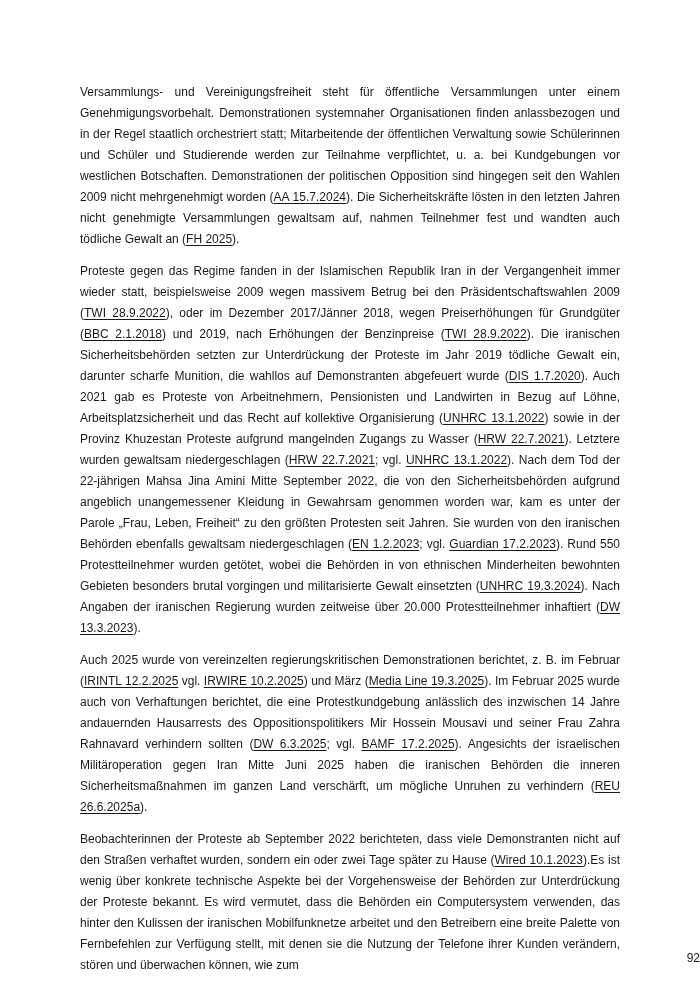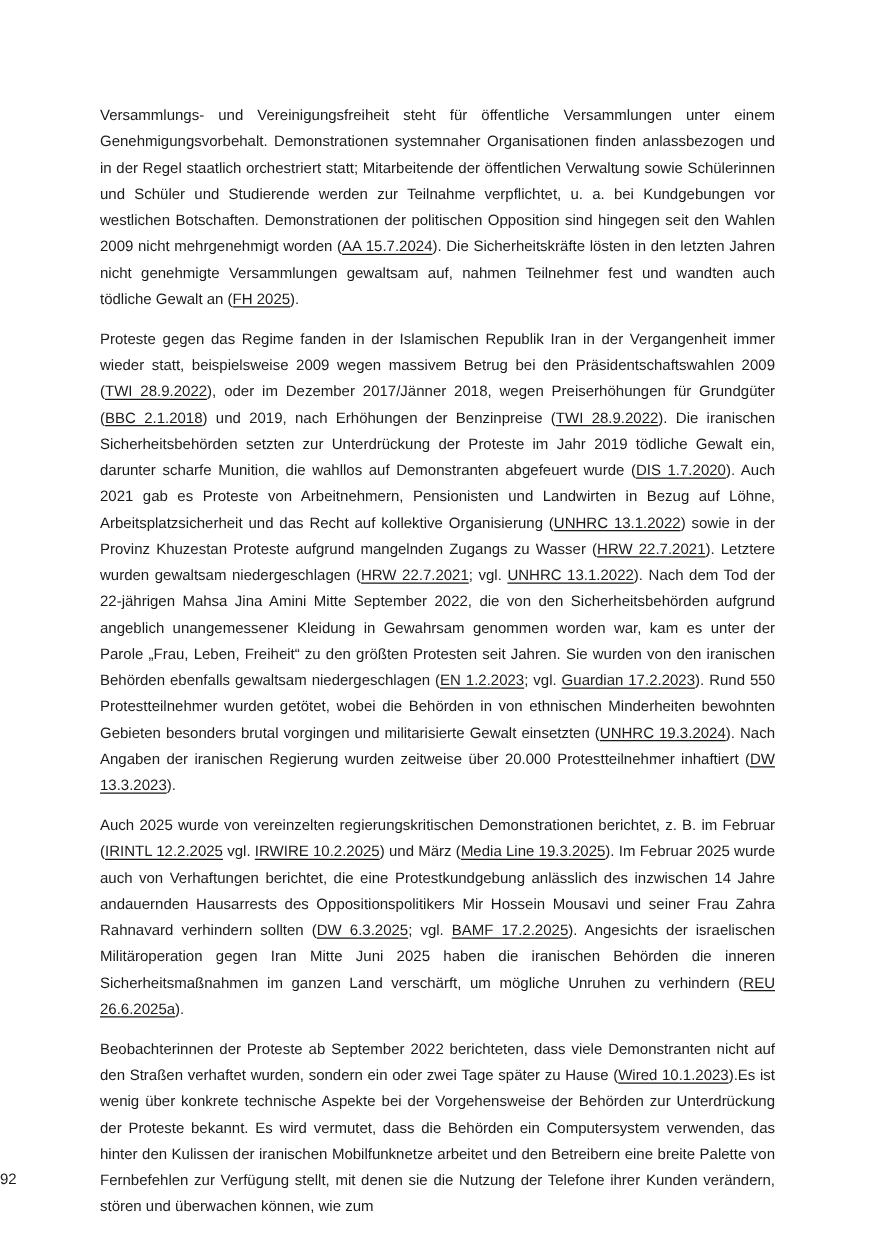--- a/index.html
+++ b/index.html
@@ -27,23 +27,23 @@
   .citation {
     color: inherit;
     text-decoration: underline;
     text-decoration-thickness: 1px;
     text-underline-offset: 2px;
     cursor: pointer;
   }
   .footer {
     position: absolute;
     left: 0;
-    bottom: 38px;
+    bottom: 24px;
     width: 100%;
-    text-align: left;
+    text-align: right;
   }
   .page-number { font-size: 12px; }
 </style>
 </head>
 <body>
 
 <div class="page">
   <main class="content">
       <p class="paragraph"><span>Versammlungs- und Vereinigungsfreiheit steht für öffentliche Versammlungen unter einem Genehmigungsvorbehalt. Demonstrationen systemnaher Organisationen finden anlassbezogen und in der Regel staatlich orchestriert statt; Mitarbeitende der öffentlichen Verwaltung sowie Schülerinnen und Schüler und Studierende werden zur Teilnahme verpflichtet, u. a. bei Kundgebungen vor westlichen Botschaften. Demonstrationen der politischen Opposition sind hingegen seit den Wahlen 2009 nicht mehrgenehmigt worden (</span><a class="citation">AA 15.7.2024</a><span>). Die Sicherheitskräfte lösten in den letzten Jahren nicht genehmigte Versammlungen gewaltsam auf, nahmen Teilnehmer fest und wandten auch tödliche Gewalt an (</span><a class="citation">FH 2025</a><span>).</span></p>
       <p class="paragraph"><span>Proteste gegen das Regime fanden in der Islamischen Republik Iran in der Vergangenheit immer wieder statt, beispielsweise 2009 wegen massivem Betrug bei den Präsidentschaftswahlen 2009 (</span><a class="citation">TWI 28.9.2022</a><span>), oder im Dezember 2017/Jänner 2018, wegen Preiserhöhungen für Grundgüter (</span><a class="citation">BBC 2.1.2018</a><span>) und 2019, nach Erhöhungen der Benzinpreise (</span><a class="citation">TWI 28.9.2022</a><span>). Die iranischen Sicherheitsbehörden setzten zur Unterdrückung der Proteste im Jahr 2019 tödliche Gewalt ein, darunter scharfe Munition, die wahllos auf Demonstranten abgefeuert wurde (</span><a class="citation">DIS 1.7.2020</a><span>). Auch 2021 gab es Proteste von Arbeitnehmern, Pensionisten und Landwirten in Bezug auf Löhne, Arbeitsplatzsicherheit und das Recht auf kollektive Organisierung (</span><a class="citation">UNHRC 13.1.2022</a><span>) sowie in der Provinz Khuzestan Proteste aufgrund mangelnden Zugangs zu Wasser (</span><a class="citation">HRW 22.7.2021</a><span>). Letztere wurden gewaltsam niedergeschlagen (</span><a class="citation">HRW 22.7.2021</a><span>; vgl. </span><a class="citation">UNHRC 13.1.2022</a><span>). Nach dem Tod der 22-jährigen Mahsa Jina Amini Mitte September 2022, die von den Sicherheitsbehörden aufgrund angeblich unangemessener Kleidung in Gewahrsam genommen worden war, kam es unter der Parole „Frau, Leben, Freiheit“ zu den größten Protesten seit Jahren. Sie wurden von den iranischen Behörden ebenfalls gewaltsam niedergeschlagen (</span><a class="citation">EN 1.2.2023</a><span>; vgl. </span><a class="citation">Guardian 17.2.2023</a><span>). Rund 550 Protestteilnehmer wurden getötet, wobei die Behörden in von ethnischen Minderheiten bewohnten Gebieten besonders brutal vorgingen und militarisierte Gewalt einsetzten (</span><a class="citation">UNHRC 19.3.2024</a><span>). Nach Angaben der iranischen Regierung wurden zeitweise über 20.000 Protestteilnehmer inhaftiert (</span><a class="citation">DW 13.3.2023</a><span>).</span></p>

